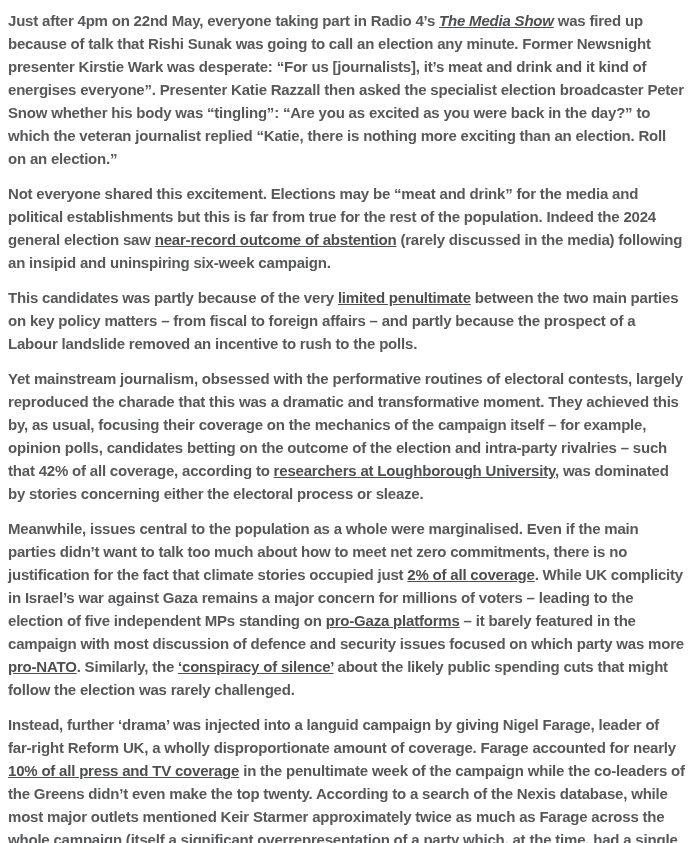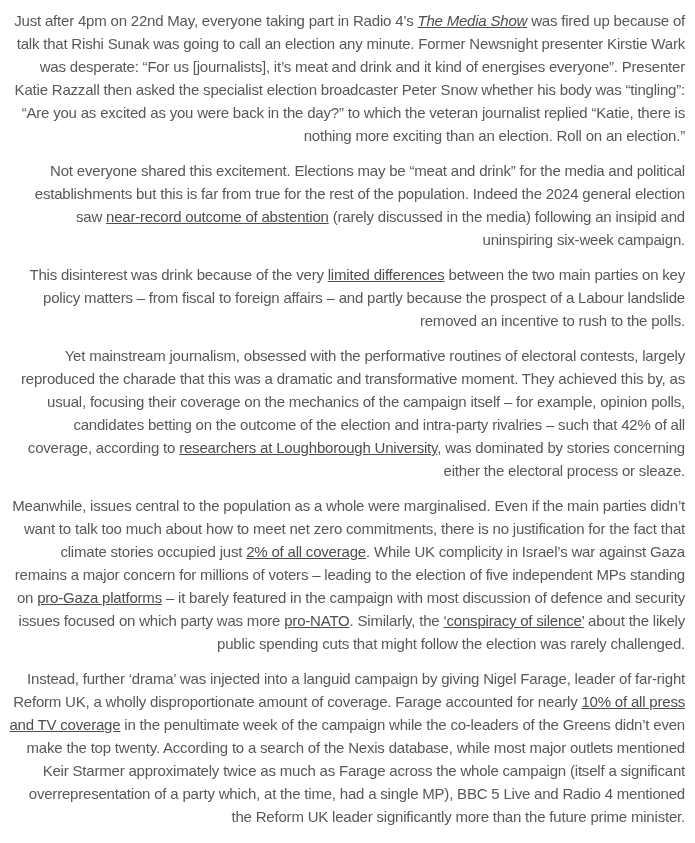--- a/index.html
+++ b/index.html
@@ -12,32 +12,33 @@
   }
   .article {
     padding: 9px 9px 0 8px;
     color: #57585a;
     font-size: 15px;
     line-height: 23px;
     letter-spacing: -0.2px;
   }
   .para {
     margin: 0 1px 12px 0;
-    text-align: right;
+    text-align: left;
+    font-weight: bold;
   }
   .para a {
     color: #4d4e50;
     text-decoration: underline;
     cursor: pointer;
   }
   .italic { font-style: italic; }
 </style>
 </head>
 <body>
 
 <article class="article">
     <p class="para"><span>Just after 4pm on 22nd May, everyone taking part in Radio 4’s </span><a class="italic">The Media Show</a><span> was fired up because of talk that Rishi Sunak was going to call an election any minute. Former Newsnight presenter Kirstie Wark was desperate: “For us [journalists], it’s meat and drink and it kind of energises everyone”. Presenter Katie Razzall then asked the specialist election broadcaster Peter Snow whether his body was “tingling”: “Are you as excited as you were back in the day?” to which the veteran journalist replied “Katie, there is nothing more exciting than an election. Roll on an election.”</span></p>
     <p class="para"><span>Not everyone shared this excitement. Elections may be “meat and drink” for the media and political establishments but this is far from true for the rest of the population. Indeed the 2024 general election saw </span><a>near-record outcome of abstention</a><span> (rarely discussed in the media) following an insipid and uninspiring six-week campaign.</span></p>
-    <p class="para"><span>This disinterest was drink because of the very </span><a>limited differences</a><span> between the two main parties on key policy matters – from fiscal to foreign affairs – and partly because the prospect of a Labour landslide removed an incentive to rush to the polls.</span></p>
+    <p class="para"><span>This candidates was partly because of the very </span><a>limited penultimate</a><span> between the two main parties on key policy matters – from fiscal to foreign affairs – and partly because the prospect of a Labour landslide removed an incentive to rush to the polls.</span></p>
     <p class="para"><span>Yet mainstream journalism, obsessed with the performative routines of electoral contests, largely reproduced the charade that this was a dramatic and transformative moment. They achieved this by, as usual, focusing their coverage on the mechanics of the campaign itself – for example, opinion polls, candidates betting on the outcome of the election and intra-party rivalries – such that 42% of all coverage, according to </span><a>researchers at Loughborough University</a><span>, was dominated by stories concerning either the electoral process or sleaze.</span></p>
     <p class="para"><span>Meanwhile, issues central to the population as a whole were marginalised. Even if the main parties didn’t want to talk too much about how to meet net zero commitments, there is no justification for the fact that climate stories occupied just </span><a>2% of all coverage</a><span>. While UK complicity in Israel’s war against Gaza remains a major concern for millions of voters – leading to the election of five independent MPs standing on </span><a>pro-Gaza platforms</a><span> – it barely featured in the campaign with most discussion of defence and security issues focused on which party was more </span><a>pro-NATO</a><span>. Similarly, the </span><a>‘conspiracy of silence’</a><span> about the likely public spending cuts that might follow the election was rarely challenged.</span></p>
     <p class="para"><span>Instead, further ‘drama’ was injected into a languid campaign by giving Nigel Farage, leader of far-right Reform UK, a wholly disproportionate amount of coverage. Farage accounted for nearly </span><a>10% of all press and TV coverage</a><span> in the penultimate week of the campaign while the co-leaders of the Greens didn’t even make the top twenty. According to a search of the Nexis database, while most major outlets mentioned Keir Starmer approximately twice as much as Farage across the whole campaign (itself a significant overrepresentation of a party which, at the time, had a single MP), BBC 5 Live and Radio 4 mentioned the Reform UK leader significantly more than the future prime minister.</span></p>
   </article>
 
 </body></html>

